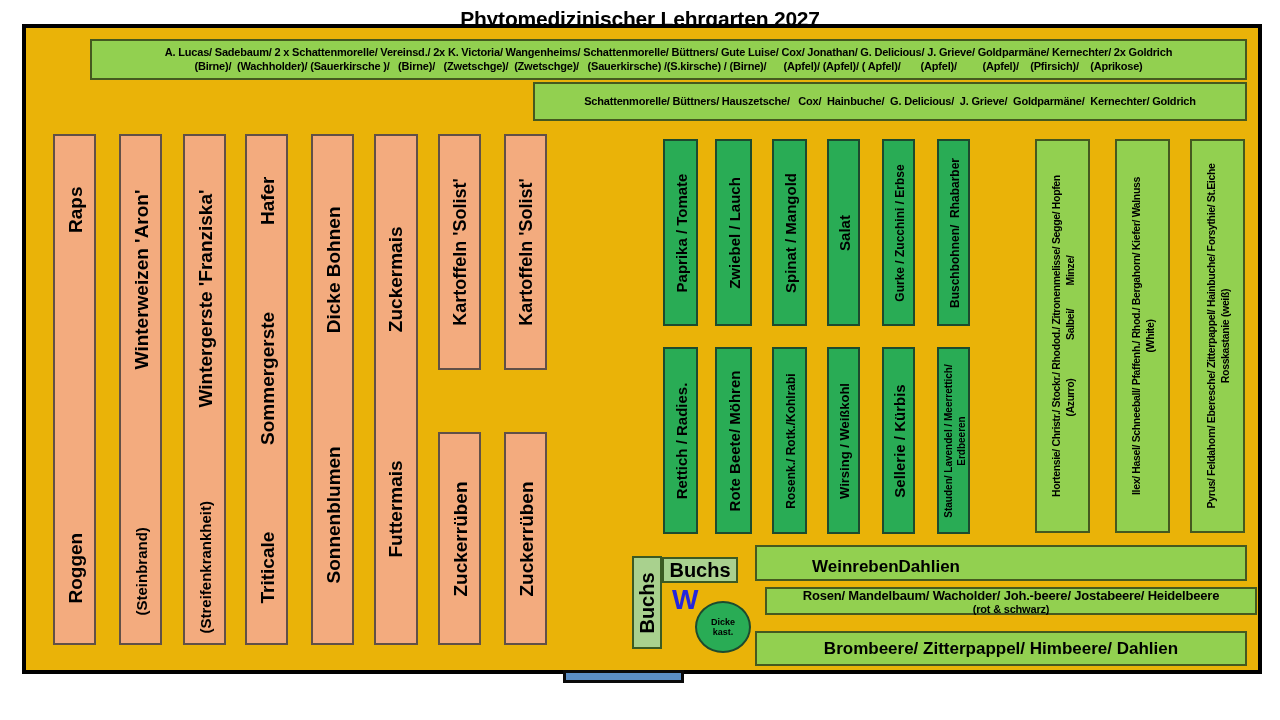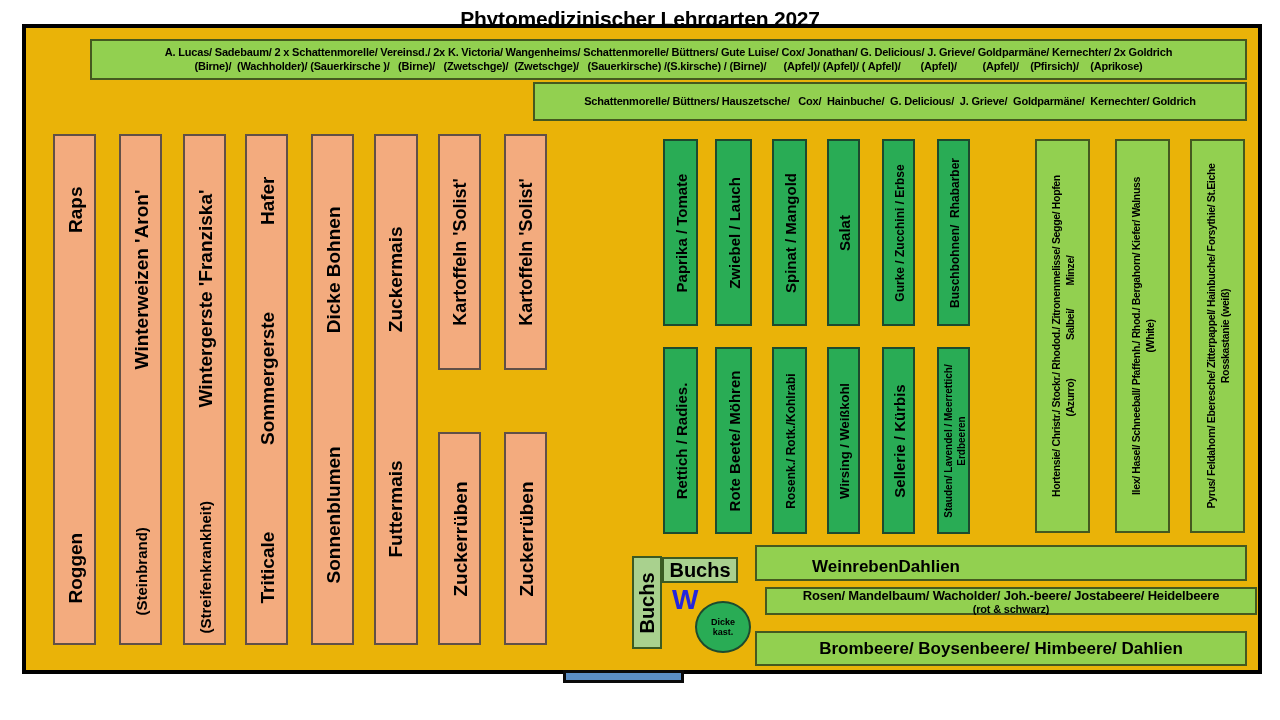--- a/index.html
+++ b/index.html
@@ -183,21 +183,21 @@
 
   <div class="bar lgreen" style="left:729px;top:517px;width:492px;height:36px;flex-direction:row;justify-content:flex-start;padding:8px 47px 0 55px;font-size:17px;">
     <span class="hline">Weinreben</span>
     <span class="hline">Dahlien</span>
   </div>
   <div class="bar lgreen" style="left:729px;top:559px;width:492px;height:28px;margin-left:10px;">
     <span class="hline t13" style="letter-spacing:-0.2px;">Rosen/ Mandelbaum/ Wacholder/ Joh.-beere/ Jostabeere/ Heidelbeere</span>
     <span class="hline t11">(rot &amp; schwarz)</span>
   </div>
   <div class="bar lgreen" style="left:729px;top:603px;width:492px;height:35px;font-size:17px;">
-    <span class="hline">Brombeere/ Boysenbeere/ Himbeere/ Dahlien</span>
+    <span class="hline">Brombeere/ Zitterpappel/ Himbeere/ Dahlien</span>
   </div>
 
   <div class="bar bgreen" style="left:606px;top:528px;width:30px;height:93px;">
     <div class="rot" style="width:93px;height:26px;font-size:20px;">
         <span>Buchs</span>
       </div>
   </div>
   <div class="bar bgreen" style="left:636px;top:529px;width:76px;height:26px;font-size:20px;">
     <span class="hline">Buchs</span>
   </div>

